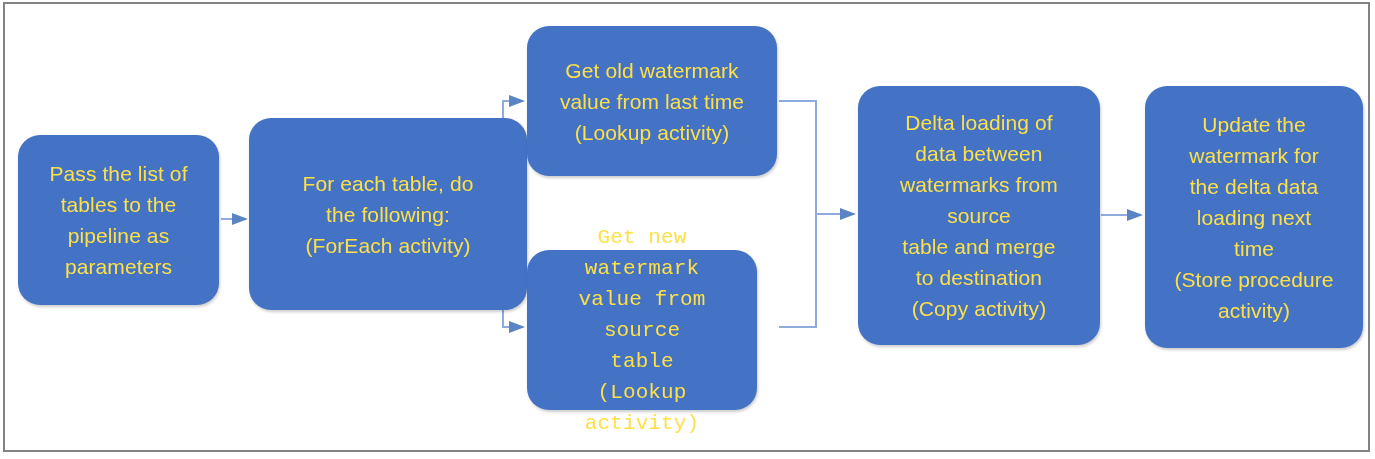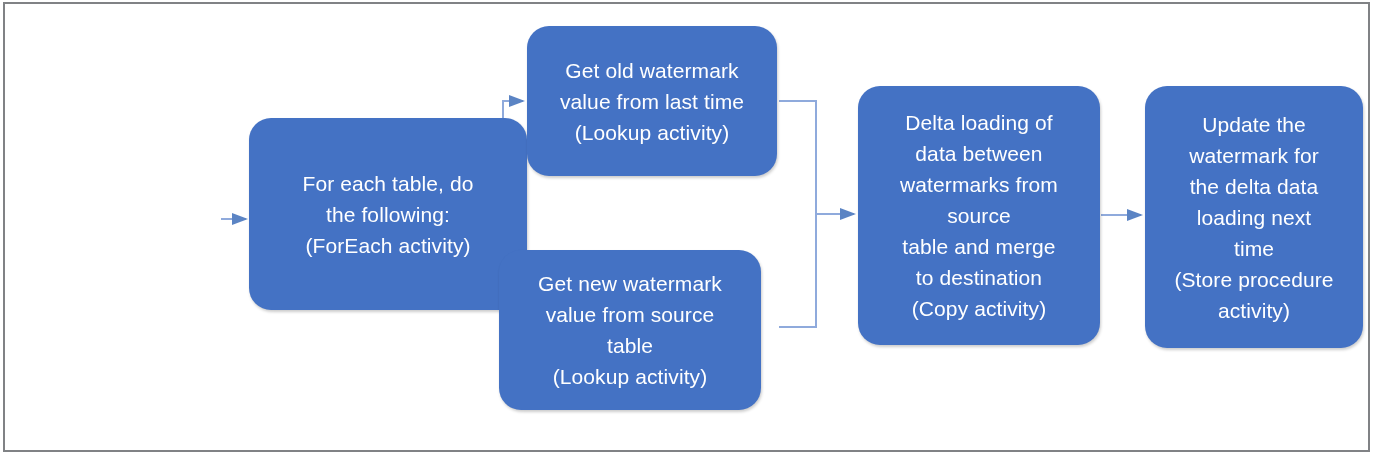--- a/index.html
+++ b/index.html
@@ -31,36 +31,36 @@
     left: 0;
     top: 0;
     width: 1375px;
     height: 459px;
   }
   .node {
     position: absolute;
     box-sizing: border-box;
     background: #4472C4;
     border-radius: 22px;
-    color: #ffffff;
+    color: #fde047;
     display: flex;
     align-items: center;
     justify-content: center;
     text-align: center;
     line-height: 31px;
     font-size: 21px;
     letter-spacing: 0.1px;
     padding: 12px 8px;
     box-shadow: 1px 2px 3px rgba(0,0,0,0.20);
     white-space: pre-line;
   }
   #node-pass-tables   { left: 18px;   top: 135px; width: 201px; height: 170px; }
   #node-foreach       { left: 249px;  top: 118px; width: 278px; height: 192px; }
   #node-old-watermark { left: 527px;  top: 26px;  width: 250px; height: 150px; }
-  #node-new-watermark { left: 499px;  top: 250px; width: 262px; height: 160px; }
+  #node-new-watermark { left: 527px;  top: 250px; width: 230px; height: 160px; font-family: Liberation Mono, monospace; }
   #node-delta-load    { left: 858px;  top: 86px;  width: 242px; height: 259px; }
   #node-update-wm     { left: 1145px; top: 86px;  width: 218px; height: 262px; }
 </style>
 </head>
 <body>
 
 <div id="canvas">
 
   <div id="frame"></div>
 
@@ -87,20 +87,24 @@
     </g>
     <g>
       <path d="M779,327 L816,327 L816,214" fill="none" stroke="#8FAADC" stroke-width="2"></path>
     </g>
 
     <g>
       <line x1="1101" y1="215" x2="1141" y2="215" stroke="#8FAADC" stroke-width="2" marker-end="url(#arrowhead)"></line>
     </g>
   </svg>
 
+  <div class="node" id="node-pass-tables">Pass the list of
+tables to the
+pipeline as
+parameters</div>
 
   <div class="node" id="node-foreach">For each table, do
 the following:
 (ForEach activity)</div>
 
   <div class="node" id="node-old-watermark">Get old watermark
 value from last time
 (Lookup activity)</div>
 
   <div class="node" id="node-new-watermark">Get new watermark

